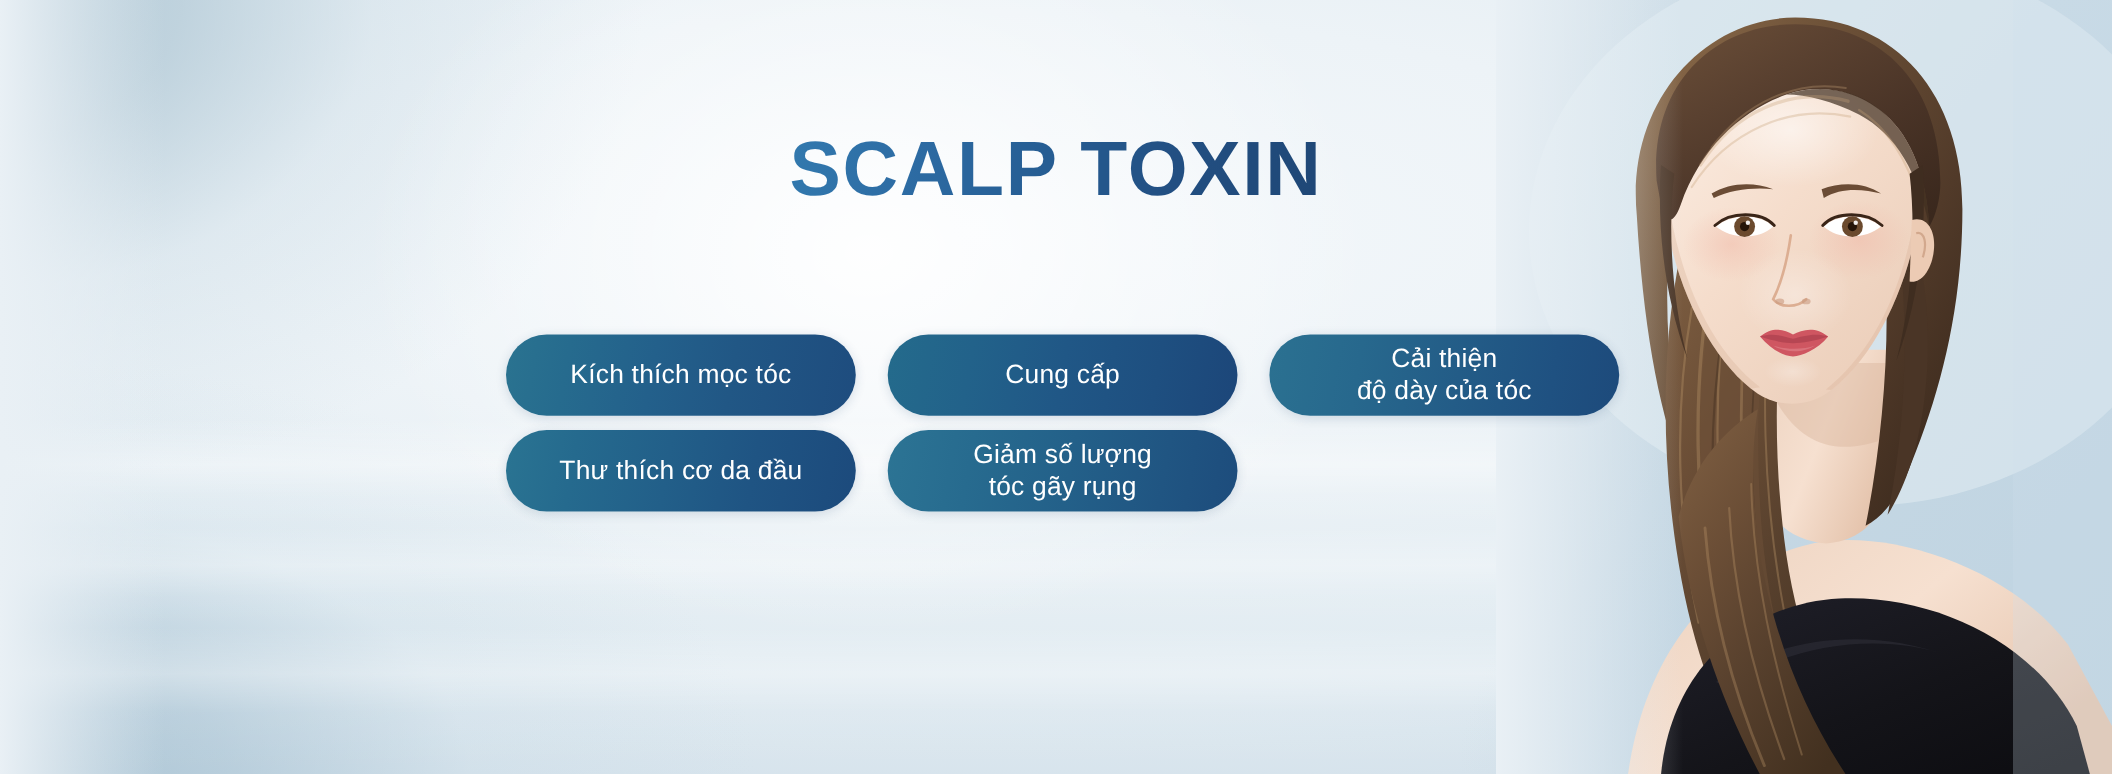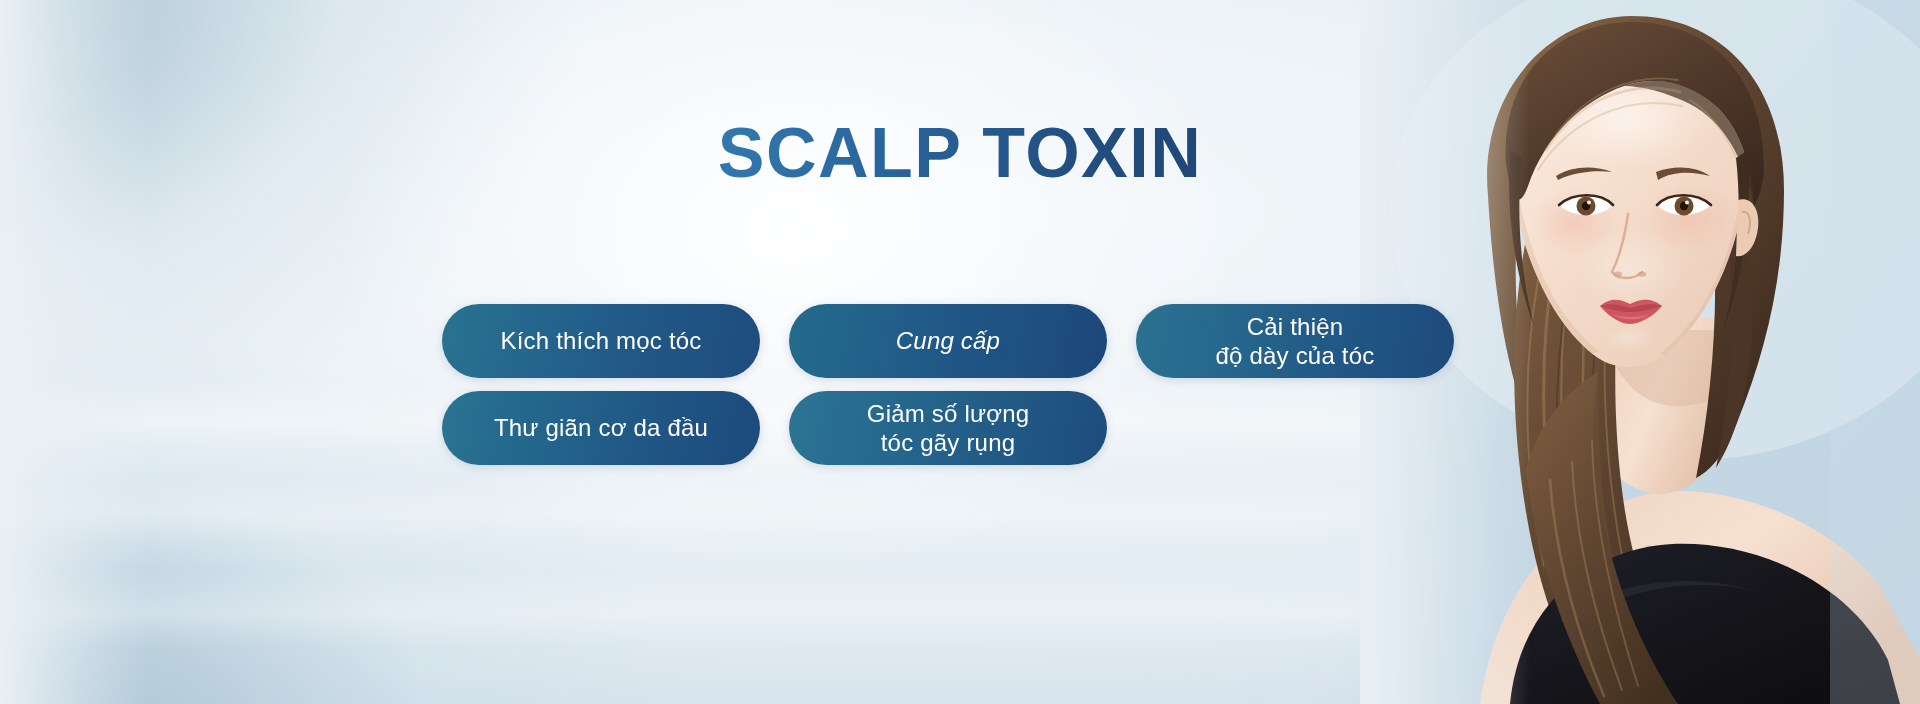--- a/index.html
+++ b/index.html
@@ -90,21 +90,21 @@
     background:linear-gradient(100deg,#3279ae 0%, #2d6ca4 22%, #265d93 48%, #224f82 72%, #1f4776 100%);
     -webkit-background-clip:text;
     background-clip:text;
     color:transparent;
     -webkit-text-fill-color:transparent;
   }
 
   
   .pill-grid {
     position:absolute;
-    left:442px;
+    left:460px;
     top:304px;
     width:1030px;
     display:grid;
     grid-template-columns:318px 318px 318px;
     grid-auto-rows:74px;
     column-gap:29px;
     row-gap:13px;
     z-index:6;
   }
   .pill {
@@ -117,21 +117,20 @@
     font-size:24px;
     line-height:1.22;
     font-weight:400;
     letter-spacing:.2px;
     padding:0 14px;
     box-shadow:0 2px 10px rgba(30,70,110,0.16);
     background:linear-gradient(100deg,#2a7390 0%, #266b8e 18%, #23608b 42%, #215785 64%, #1e4c7e 100%);
   }
   .pill.c2 {
     background:linear-gradient(100deg,#246b8c 0%, #22628a 24%, #205786 50%, #1e4f80 76%, #1c4679 100%);
-    font-style:italic;
   }
   .pill.c3 {
     background:linear-gradient(100deg,#2b7191 0%, #27688d 26%, #235c87 54%, #1f5181 80%, #1d4a7b 100%);
   }
   .pill.r2c1 {
     background:linear-gradient(100deg,#2a7492 0%, #256a8e 20%, #225f89 46%, #1f5483 70%, #1c4a7c 100%);
   }
   .pill.r2c2 {
     background:linear-gradient(100deg,#256d8d 0%, #22638a 26%, #1f5885 54%, #1d4f7f 78%, #1b4778 100%);
   }
@@ -369,21 +368,21 @@
 
     <div class="pill c3">
       <span>
         <span class="pill-line">Cải thiện</span>
         <span class="pill-line">độ dày của tóc</span>
       </span>
     </div>
 
     <div class="pill r2c1">
       <span>
-        <span class="pill-line">Thư giãn cơ da đầu</span>
+        <span class="pill-line">Thư thích cơ da đầu</span>
       </span>
     </div>
 
 
     <div class="pill r2c3">
       <span>
         <span class="pill-line">Giảm số lượng</span>
         <span class="pill-line">tóc gãy rụng</span>
       </span>
     </div>

